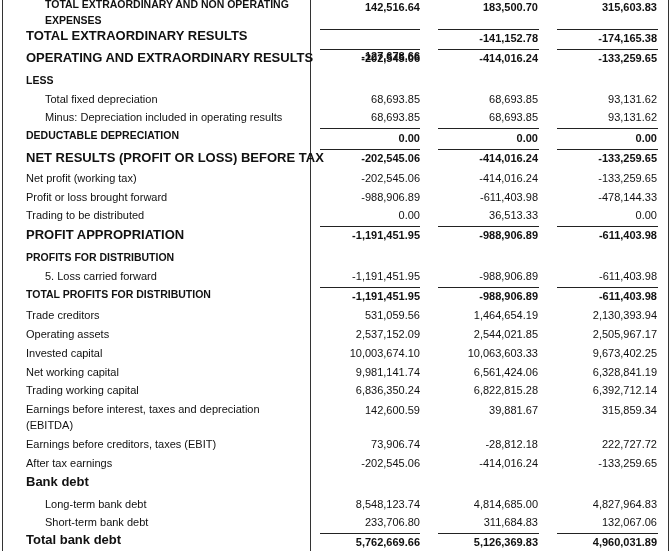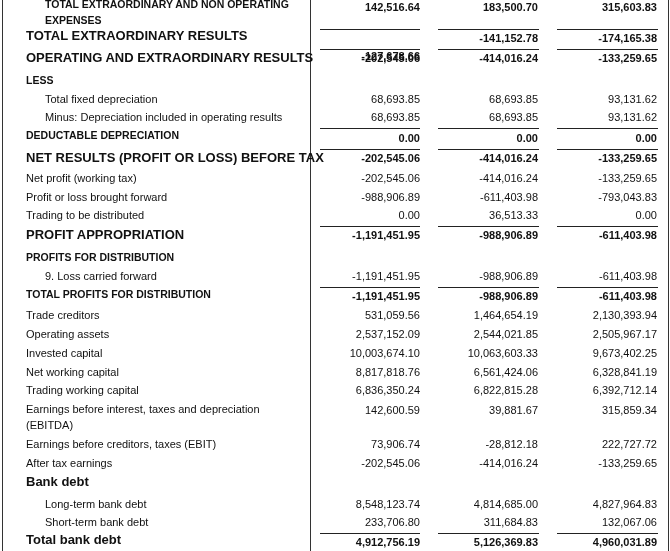--- a/index.html
+++ b/index.html
@@ -104,21 +104,21 @@
   <div class="label">Net profit (working tax)</div>
   <div class="v c1">-202,545.06</div>
   <div class="v c2">-414,016.24</div>
   <div class="v c3">-133,259.65</div>
 </div>
 
 <div class="row" style="top:188px;">
   <div class="label">Profit or loss brought forward</div>
   <div class="v c1">-988,906.89</div>
   <div class="v c2">-611,403.98</div>
-  <div class="v c3">-793,043.83</div>
+  <div class="v c3">-478,144.33</div>
 </div>
 
 <div class="row" style="top:206px;">
   <div class="label">Trading to be distributed</div>
   <div class="v c1">0.00</div>
   <div class="v c2">36,513.33</div>
   <div class="v c3">0.00</div>
 </div>
 
 <div class="ul c1" style="top:226px;"></div>
@@ -130,21 +130,21 @@
   <div class="v c1 b">-1,191,451.95</div>
   <div class="v c2 b">-988,906.89</div>
   <div class="v c3 b">-611,403.98</div>
 </div>
 
 <div class="row" style="top:248px;">
   <div class="label b sm">PROFITS FOR DISTRIBUTION</div>
 </div>
 
 <div class="row" style="top:267px;">
-  <div class="label indent">9.  Loss carried forward</div>
+  <div class="label indent">5.  Loss carried forward</div>
   <div class="v c1">-1,191,451.95</div>
   <div class="v c2">-988,906.89</div>
   <div class="v c3">-611,403.98</div>
 </div>
 
 <div class="ul c1" style="top:287px;"></div>
 <div class="ul c2" style="top:287px;"></div>
 <div class="ul c3" style="top:287px;"></div>
 
 <div class="row" style="top:285px;">
@@ -170,21 +170,21 @@
 
 <div class="row" style="top:344px;">
   <div class="label">Invested capital</div>
   <div class="v c1">10,003,674.10</div>
   <div class="v c2">10,063,603.33</div>
   <div class="v c3">9,673,402.25</div>
 </div>
 
 <div class="row" style="top:363px;">
   <div class="label">Net working capital</div>
-  <div class="v c1">8,817,818.76</div>
+  <div class="v c1">9,981,141.74</div>
   <div class="v c2">6,561,424.06</div>
   <div class="v c3">6,328,841.19</div>
 </div>
 
 <div class="row" style="top:381px;">
   <div class="label">Trading working capital</div>
   <div class="v c1">6,836,350.24</div>
   <div class="v c2">6,822,815.28</div>
   <div class="v c3">6,392,712.14</div>
 </div>
@@ -227,16 +227,16 @@
   <div class="v c2">311,684.83</div>
   <div class="v c3">132,067.06</div>
 </div>
 
 <div class="ul c1" style="top:533px;"></div>
 <div class="ul c2" style="top:533px;"></div>
 <div class="ul c3" style="top:533px;"></div>
 
 <div class="row" style="top:531px;">
   <div class="label b big">Total bank debt</div>
-  <div class="v c1 b" style="top:2px;">4,912,756.19</div>
+  <div class="v c1 b" style="top:2px;">5,762,669.66</div>
   <div class="v c2 b" style="top:2px;">5,126,369.83</div>
   <div class="v c3 b" style="top:2px;">4,960,031.89</div>
 </div>
 
 </body></html>

